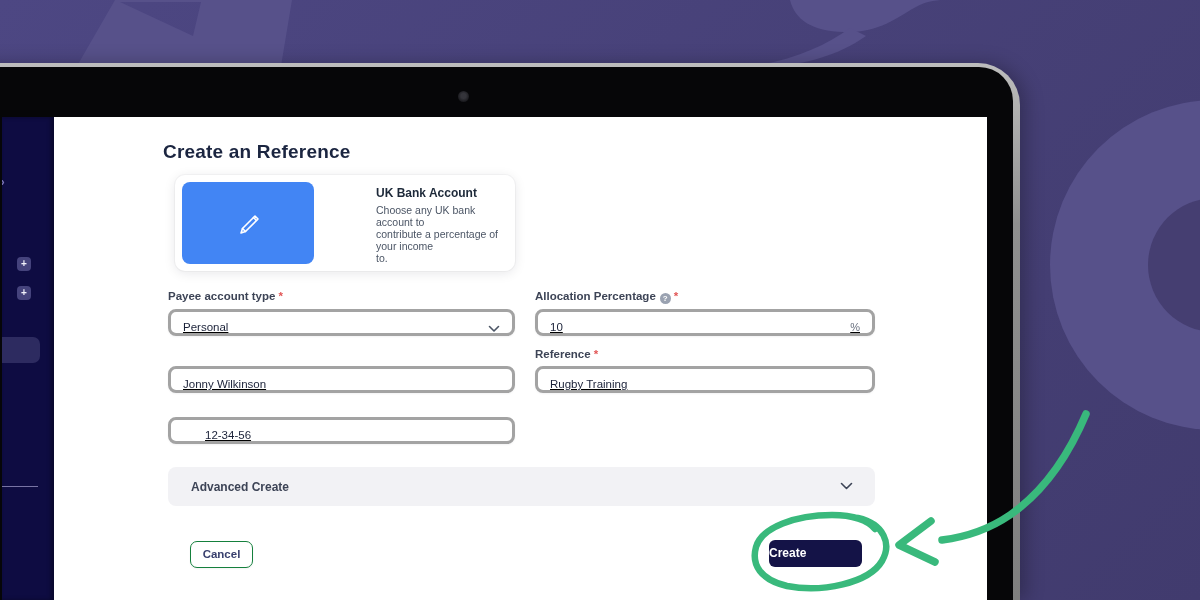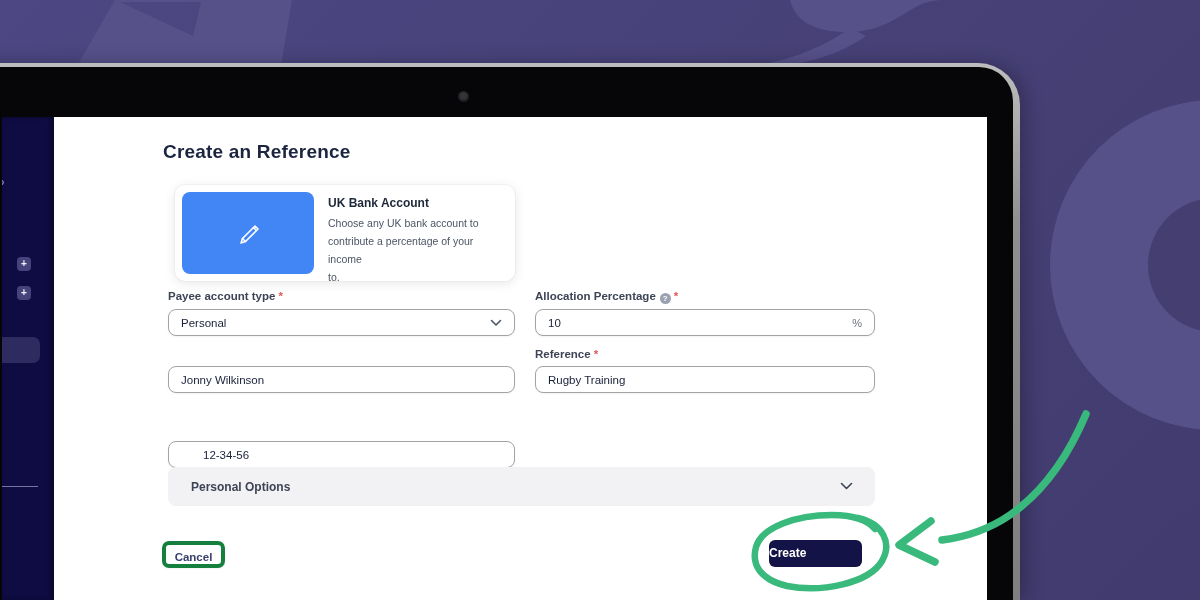--- a/index.html
+++ b/index.html
@@ -45,65 +45,65 @@
     position:absolute;left:0;top:220px;width:38px;height:26px;
     background:#2d2b60;border-radius:0 7px 7px 0;
   }
   .side-divider{position:absolute;left:0;top:369px;width:36px;height:1px;background:#8b87b5;opacity:.85;}
 
   
   .page-title{
     position:absolute;left:161px;top:24px;font-size:19px;font-weight:bold;color:#1b2540;letter-spacing:.2px;
   }
   .type-card{
-    position:absolute;left:173px;top:68px;width:340px;height:96px;background:#fff;
+    position:absolute;left:173px;top:58px;width:340px;height:96px;background:#fff;
     border-radius:10px;box-shadow:0 2px 12px rgba(16,24,40,.10),0 0 0 1px rgba(16,24,40,.03);
-    display:flex;padding:7px;box-sizing:border-box;
+    display:flex;padding:7px;box-sizing:border-box;gap:48px;
   }
   .type-card .tile{
     width:132px;height:82px;border-radius:8px;background:#4285f4;flex:0 0 auto;
     display:flex;align-items:center;justify-content:center;
   }
   .type-card .cbody{margin-left:14px;padding-top:4px;}
   .type-card .cheading{font-size:12px;font-weight:bold;color:#1d2939;margin-bottom:4px;}
-  .type-card .cdesc{font-size:10.5px;color:#4b5565;line-height:18px;white-space:pre-line;}
+  .type-card .cdesc{font-size:10.5px;color:#4b5565;line-height:12px;white-space:pre-line;}
 
   .flabel{position:absolute;font-size:11.5px;font-weight:bold;color:#3d4456;}
   .flabel .req{color:#e25555;margin-left:3px;}
   .help-badge{
     display:inline-block;width:11px;height:11px;border-radius:50%;background:#9aa2b1;color:#fff;
     font-size:8px;line-height:11px;text-align:center;font-weight:bold;vertical-align:-1px;margin-left:4px;
   }
   .field{
     position:absolute;height:27px;box-sizing:border-box;background:#fff;
-    border:1px solid #a3a3a3;border-radius:8px;box-shadow:0 1px 2px rgba(16,24,40,.05);
-    display:flex;align-items:center;padding:0 12px;
+    border:3px solid #a3a3a3;border-radius:8px;box-shadow:0 1px 2px rgba(16,24,40,.05);
+    display:flex;align-items:flex-end;padding:0 12px;text-decoration:underline;
   }
   .field input{
     border:none;outline:none;flex:1;min-width:0;font-family:"Liberation Sans",sans-serif;
     font-size:11.5px;color:#1a2138;background:transparent;padding:0;
   }
   .field .suffix{font-size:11px;color:#6b7280;margin-left:8px;}
   .field .chev{margin-left:auto;flex:0 0 auto;}
   .select-text{font-size:11.5px;color:#1a2138;}
   .col1{left:166px;width:347px;} .col2{left:533px;width:340px;}
   .lr1{top:173px;} .fr1{top:192px;}
   .lr2{top:231px;} .fr2{top:249px;}
-  .lr3{top:288px;} .fr3{top:324px;padding-left:34px;}
+  .lr3{top:288px;} .fr3{top:300px;padding-left:34px;}
 
   .advanced-bar{
     position:absolute;left:166px;top:350px;width:707px;height:39px;background:#f2f2f5;
     border-radius:8px;display:flex;align-items:center;padding:0 22px 0 23px;box-sizing:border-box;
   }
   .advanced-bar .alabel{font-size:12px;font-weight:bold;color:#3d4456;}
   .advanced-bar .chev{margin-left:auto;}
 
   .btn-cancel{
-    position:absolute;left:160px;top:424px;width:63px;height:27px;background:#fff;
-    border:4px solid #15803d;border-radius:7px;box-sizing:border-box;
+    position:absolute;left:188px;top:424px;width:63px;height:27px;background:#fff;
+    border:1px solid #15803d;border-radius:7px;box-sizing:border-box;
     font-size:11.5px;font-weight:bold;color:#39406e;text-align:center;line-height:25px;
     box-shadow:0 1px 2px rgba(16,24,40,.05);
   }
   .btn-create{
     position:absolute;left:767px;top:423px;width:93px;height:27px;background:#141347;
     border-radius:6px;color:#ffffff;font-size:12px;font-weight:bold;text-align:left;line-height:27px;
   }
 
   .overlay{position:absolute;left:0;top:0;z-index:40;pointer-events:none;}
   .bgdecor{position:absolute;left:0;top:0;z-index:0;}
@@ -186,21 +186,21 @@
     <div class="field col2 fr2">
       <input value="Rugby Training" style="">
     </div>
 
     <div class="field col1 fr3">
       <input value="12-34-56" style="">
     </div>
 
 
     <div class="advanced-bar">
-      <span class="alabel">Personal Options</span>
+      <span class="alabel">Advanced Create</span>
       <span class="chev">
         <svg width="13" height="9" viewBox="0 0 13 9">
             <path d="M1.5 1.5 L6.5 6.5 L11.5 1.5" fill="none" stroke="#3d4456" stroke-width="1.6" stroke-linecap="round" stroke-linejoin="round"></path>
           </svg>
       </span>
     </div>
 
     <div class="btn-cancel">Cancel</div>
     <div class="btn-create">Create allocation</div>
   </div>

